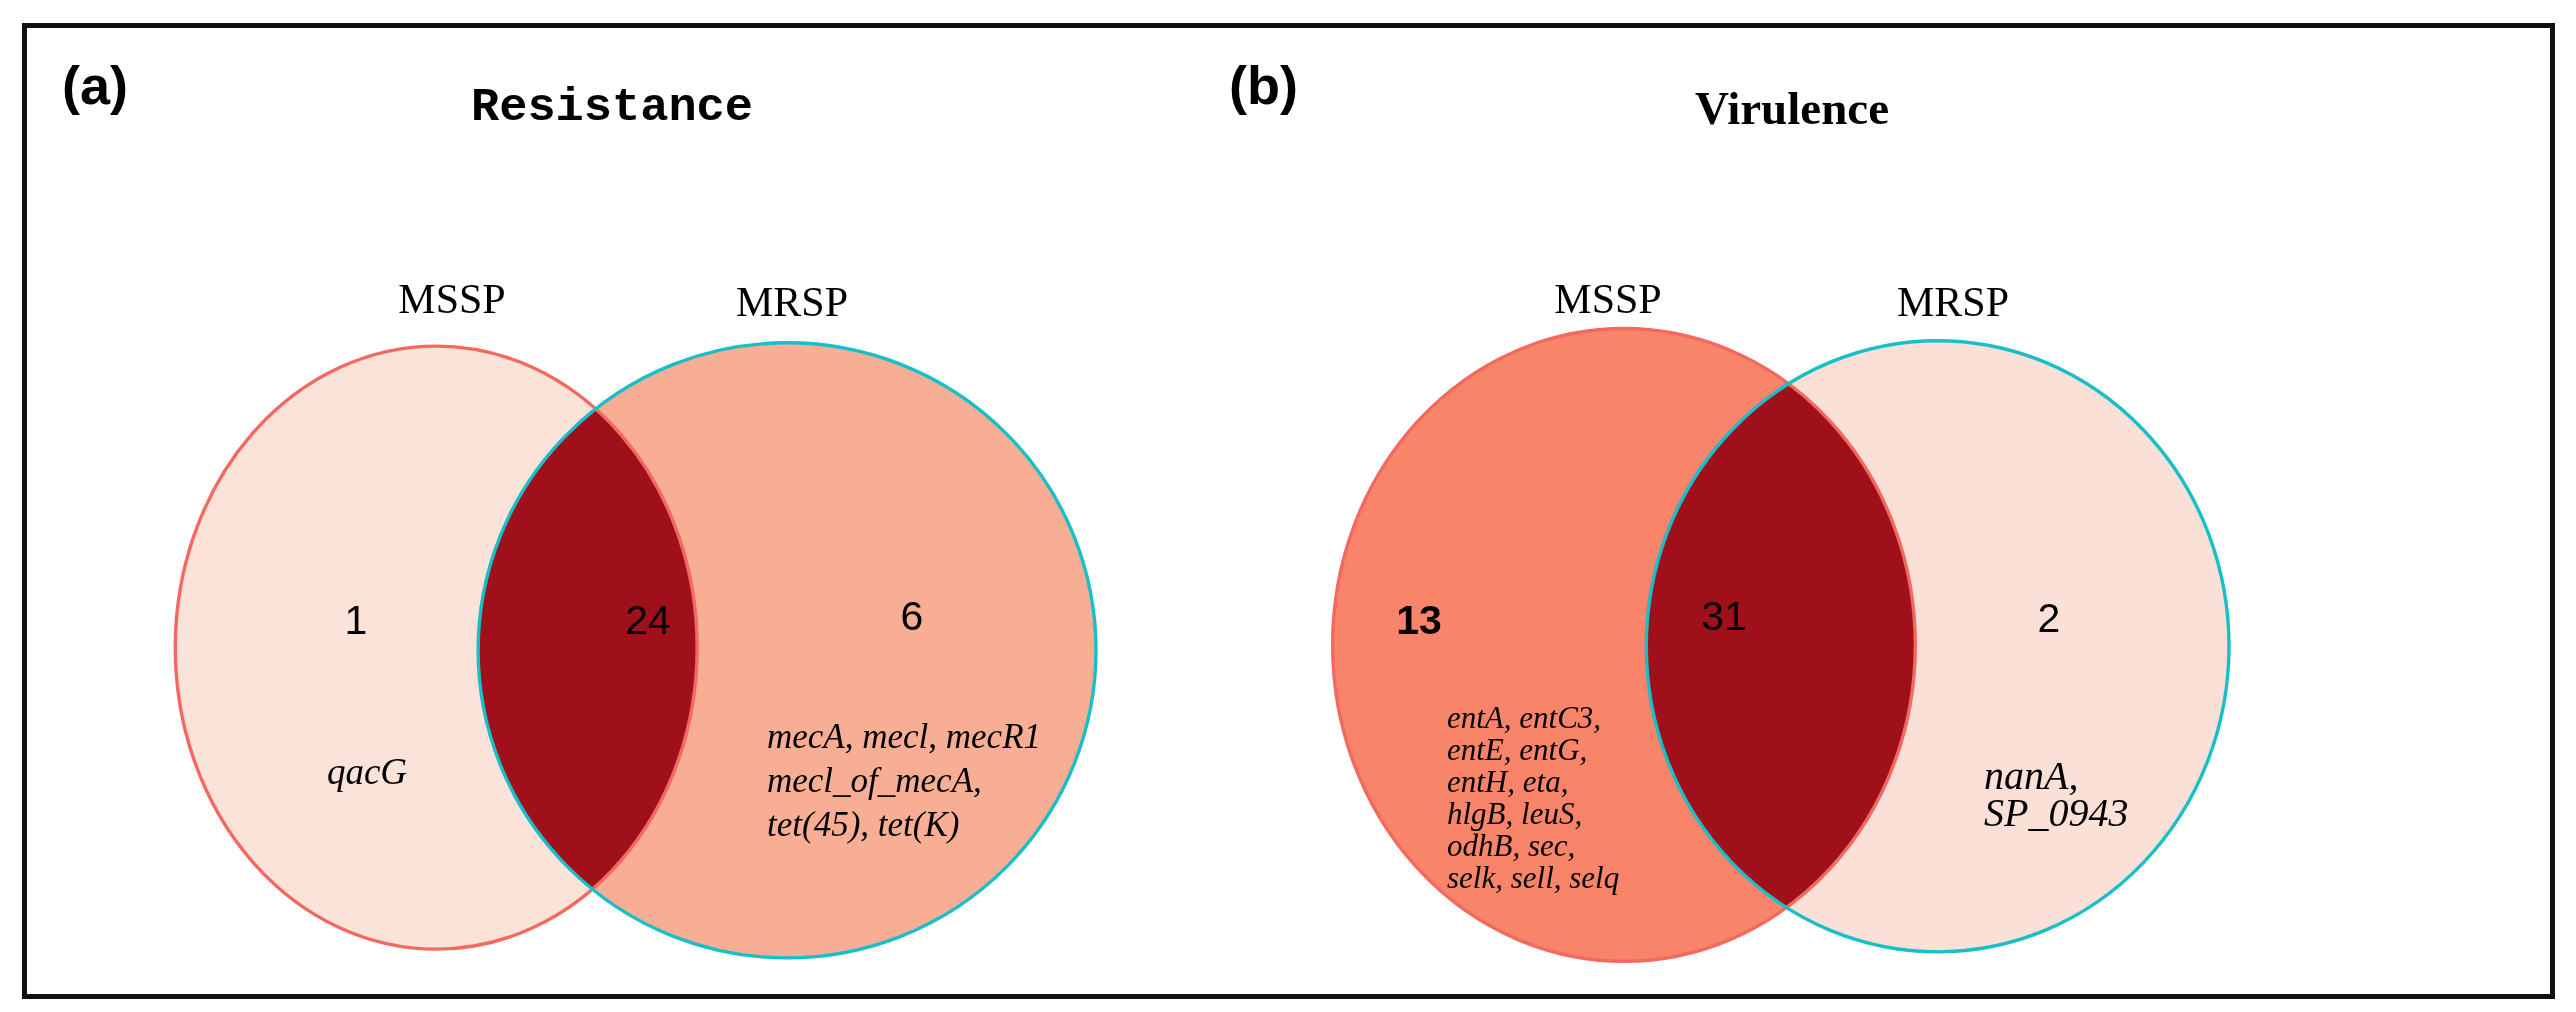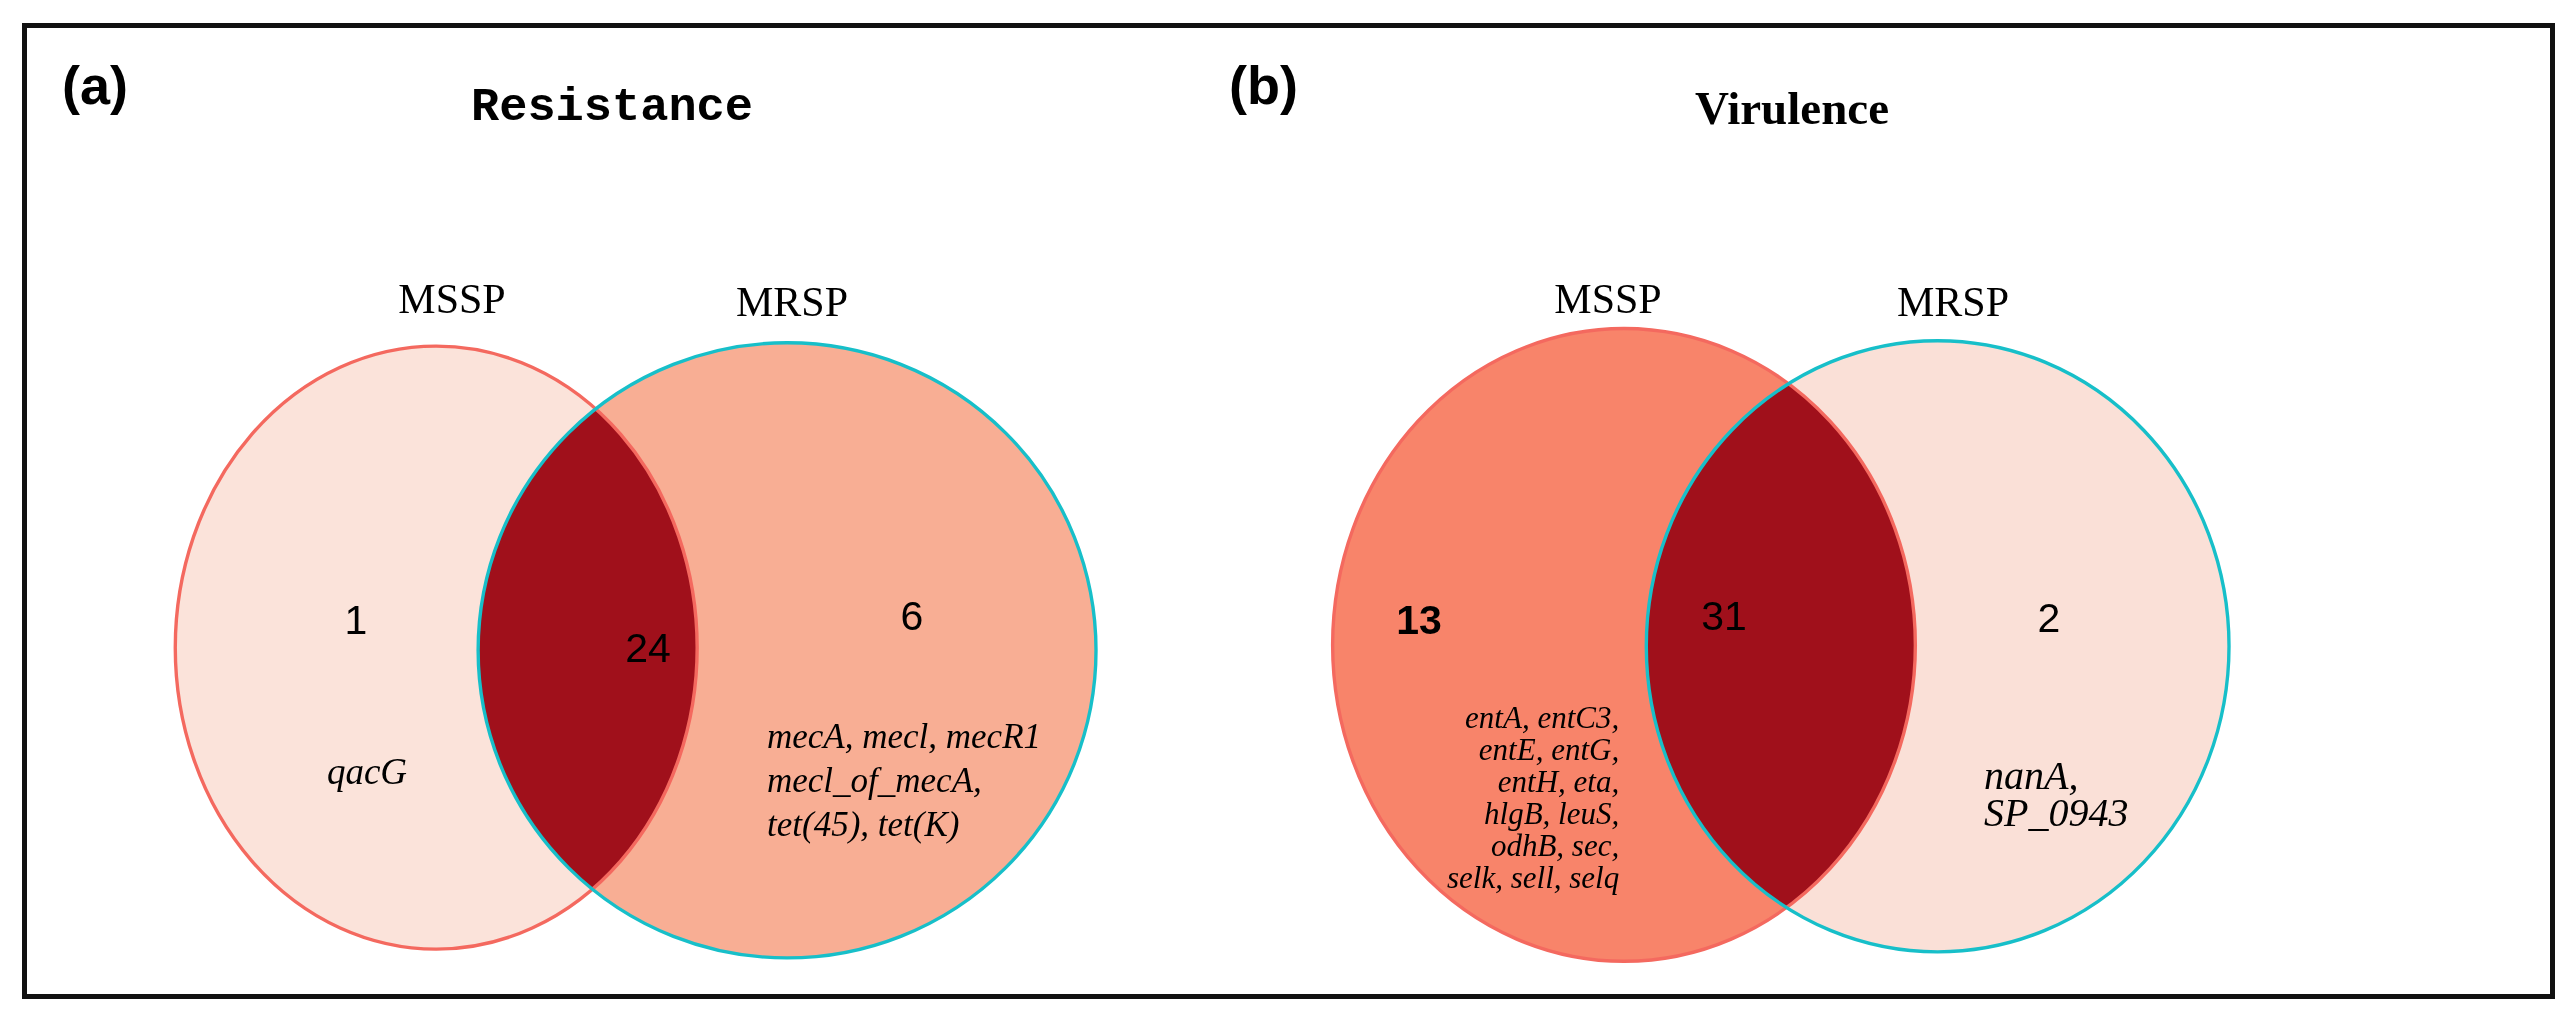--- a/index.html
+++ b/index.html
@@ -63,21 +63,20 @@
   }
   .genes-a {
     font-size: 35px;
     line-height: 44px;
     font-style: italic;
   }
   .genes-b {
     font-size: 31px;
     line-height: 32px;
     font-style: italic;
-    text-align: right;
   }
   .genes-single {
     font-size: 37px;
     font-style: italic;
   }
   .genes-nana {
     font-size: 40px;
     line-height: 37px;
     font-style: italic;
   }
@@ -112,21 +111,21 @@
   </g>
   <ellipse cx="2402" cy="954" rx="431" ry="468" fill="none" stroke-width="5" stroke="#F4695F"></ellipse>
   <ellipse cx="2866" cy="956" rx="431" ry="452" fill="none" stroke-width="5" stroke="#17BFC9"></ellipse>
 </svg>
 
 <div class="txt panel-letter" style="left:62px; top:54px;">(a)</div>
 <div class="txt panel-title center serif" style="left:612px; top:108px;font-family:Liberation Mono, monospace;">Resistance</div>
 <div class="txt set-label center serif" style="left:452px; top:299px;">MSSP</div>
 <div class="txt set-label center serif" style="left:792px; top:302px;">MRSP</div>
 <div class="txt count center" style="left:356px; top:621px;">1</div>
-<div class="txt count center" style="left:648px; top:621px;margin-top:28px;">24</div>
+<div class="txt count center" style="left:648px; top:621px;">24</div>
 <div class="txt count center" style="left:912px; top:617px;">6</div>
 <div class="txt genes-single center serif" style="left:367px; top:772px;">qacG</div>
 <div class="txt genes-a pre serif" style="left:767px; top:715px;">mecA, mecl, mecR1
 mecl_of_mecA,
 tet(45), tet(K)</div>
 
 <div class="txt panel-letter" style="left:1229px; top:54px;">(b)</div>
 <div class="txt panel-title center serif" style="left:1792px; top:108px;">Virulence</div>
 <div class="txt set-label center serif" style="left:1608px; top:299px;">MSSP</div>
 <div class="txt set-label center serif" style="left:1953px; top:302px;">MRSP</div>

